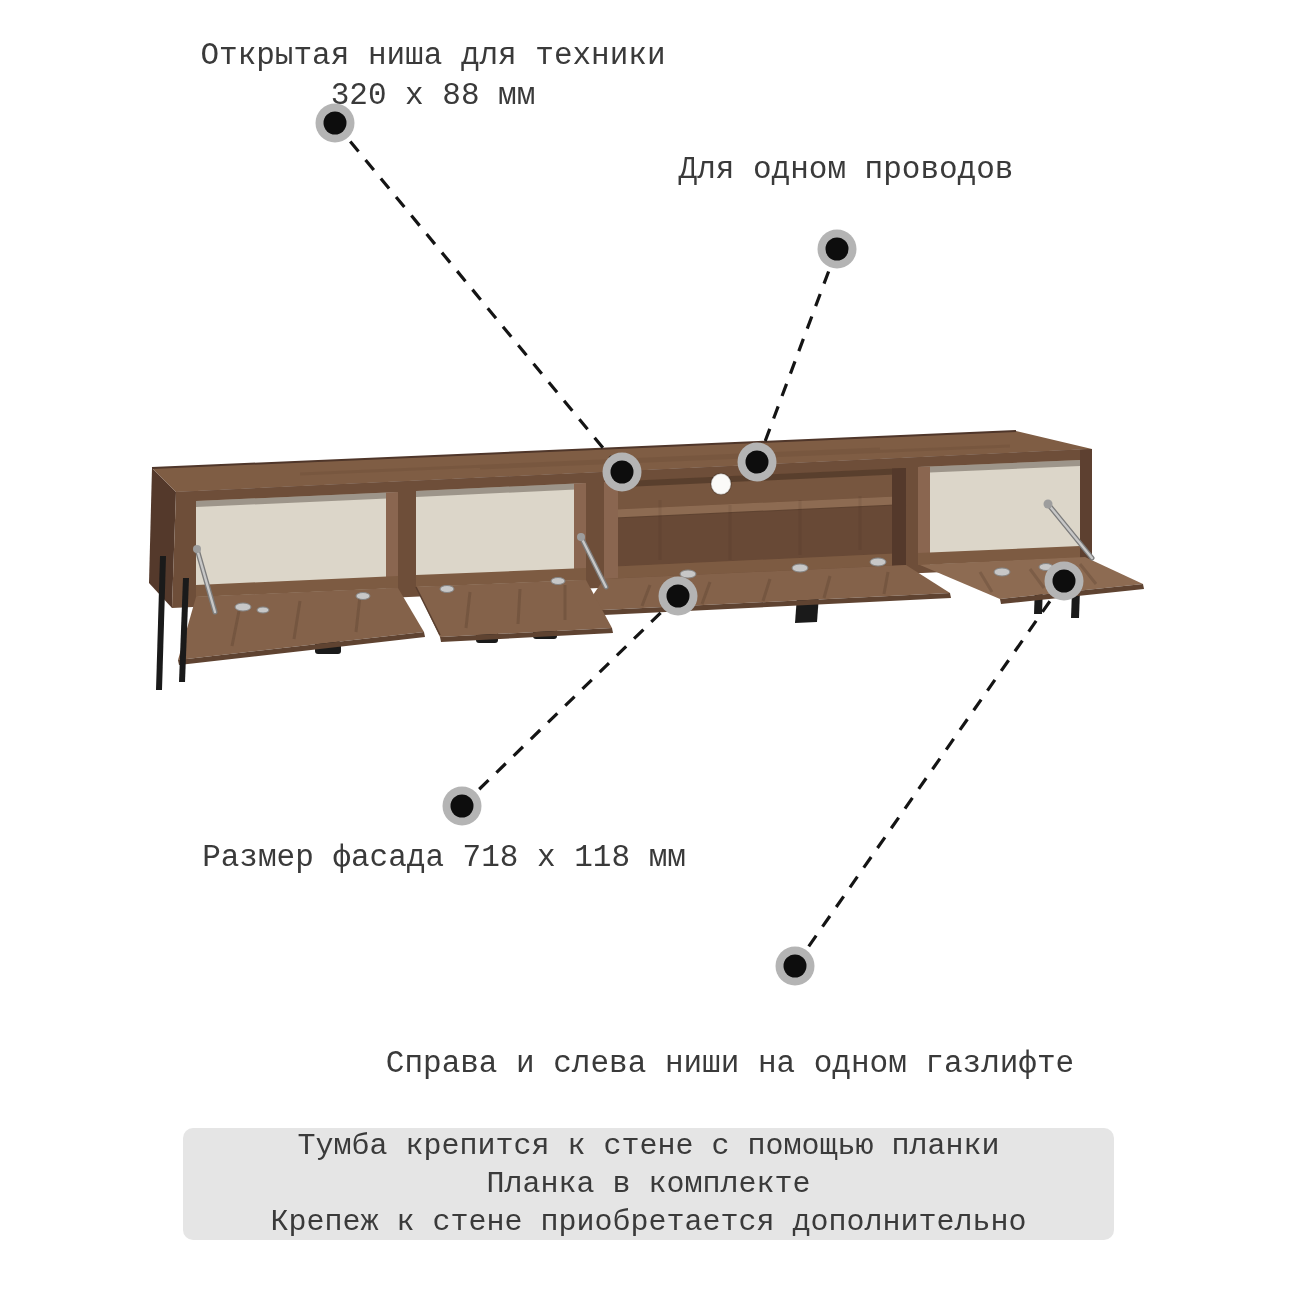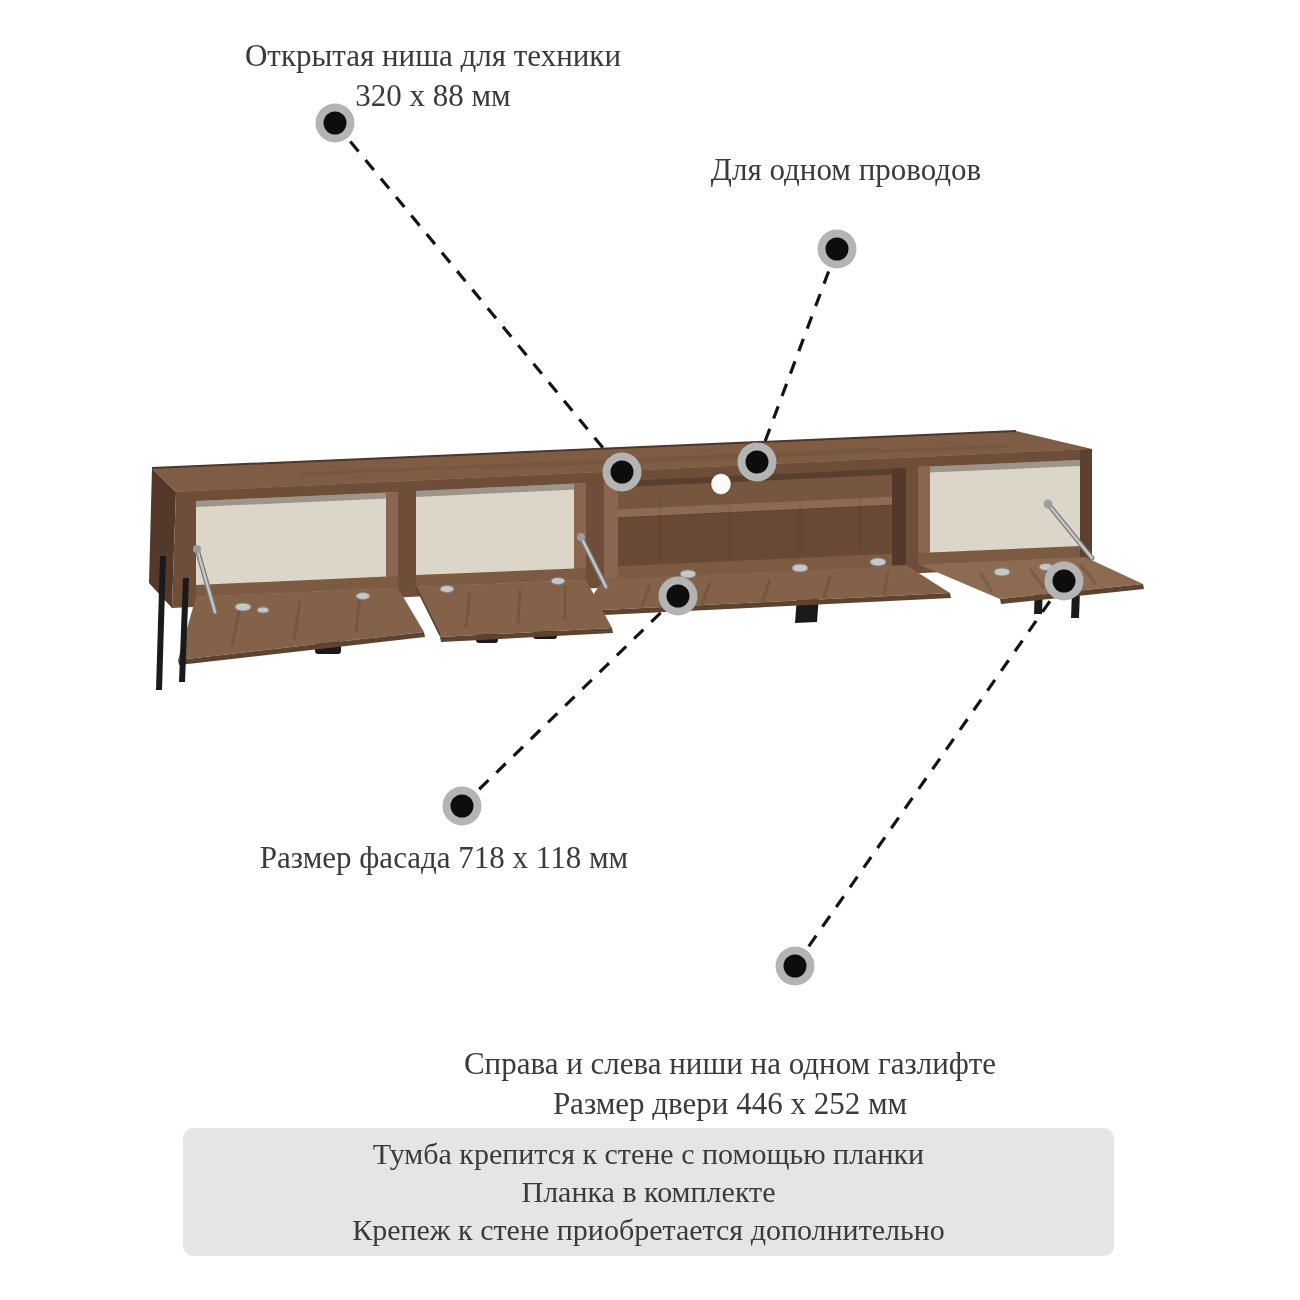--- a/index.html
+++ b/index.html
@@ -20,29 +20,29 @@
     --door-wood-light:#8d6b52;
     --door-edge:#5f4331;
     --legs-black:#1a1a1a;
     --hardware-silver:#c7c7c7;
     --hardware-silver-dark:#7c7c7c;
     --note-box-bg:#e5e5e5;
   }
   html,body{margin:0;padding:0;background:#fff;}
   .stage{
     position:relative;width:1300px;height:1300px;background:#ffffff;
-    font-family:Liberation Serif, serif;overflow:hidden;
+    font-family:Liberation Mono, monospace;overflow:hidden;
   }
   .callout-text{
     position:absolute;transform:translateX(-50%);
     text-align:center;color:var(--text-color);
     font-size:31px;line-height:40px;white-space:nowrap;
   }
   .note-box{
-    position:absolute;left:183px;top:1128px;width:931px;height:128px;
+    position:absolute;left:183px;top:1128px;width:931px;height:112px;
     background:var(--note-box-bg);border-radius:10px;
     display:flex;flex-direction:column;align-items:center;justify-content:center;
     color:var(--text-color);font-size:30px;line-height:38px;text-align:center;
   }
   svg{position:absolute;left:0;top:0;}
   .wood-top{fill:var(--wood-top);}
   .wood-front{fill:var(--wood-front);}
   .wood-dark{fill:var(--wood-dark);}
   .wood-darker{fill:var(--wood-darker);}
   .cream{fill:var(--back-panel-cream);}
@@ -240,21 +240,20 @@
   <div class="callout-text" style="left:846px;top:150px;">
     <div>Для одном проводов</div>
   </div>
 
   <div class="callout-text" style="left:444px;top:838px;">
     <div>Размер фасада 718 х 118 мм</div>
   </div>
 
   <div class="callout-text" style="left:730px;top:1016px;margin-top:28px;">
     <div>Справа и слева ниши на одном газлифте</div>
-    <div>Размер двери 446 х 252 мм</div>
   </div>
 
   <div class="note-box">
     <div>Тумба крепится к стене с помощью планки</div>
     <div>Планка в комплекте</div>
     <div>Крепеж  к стене приобретается дополнительно</div>
   </div>
 
 </div>
 

